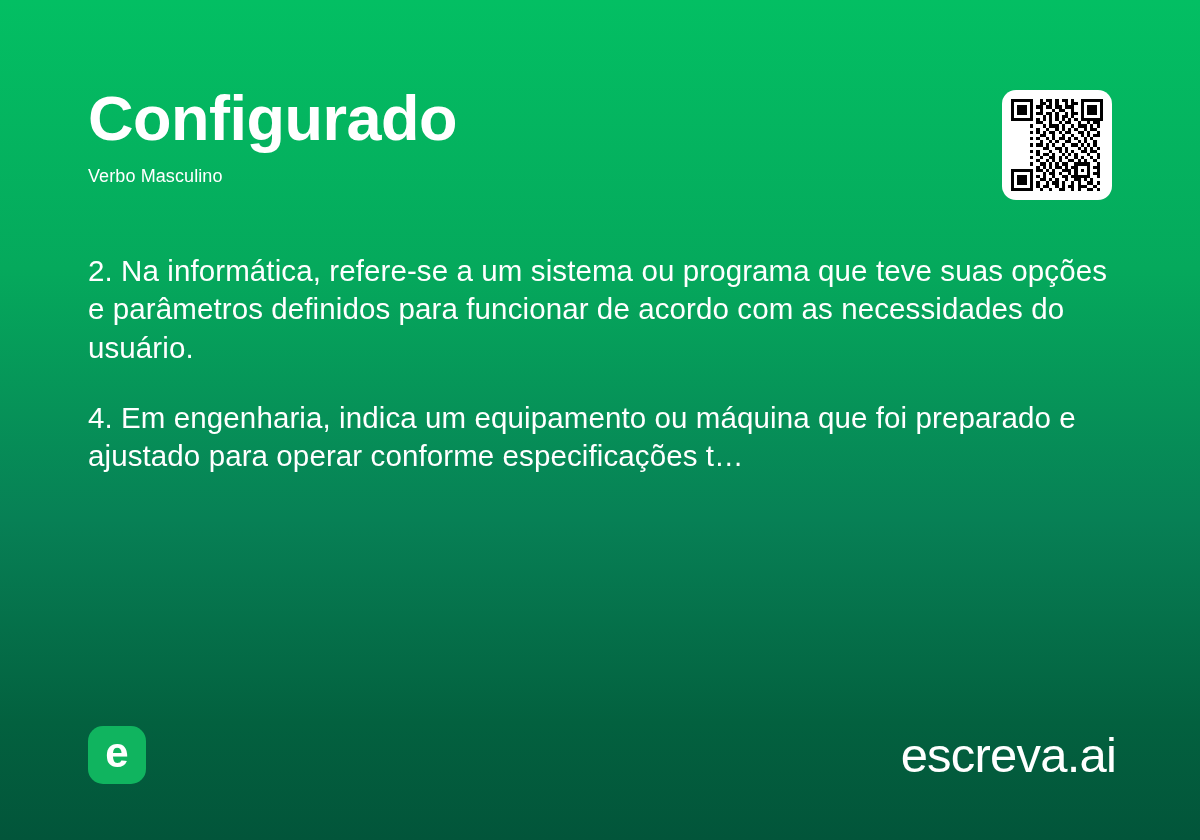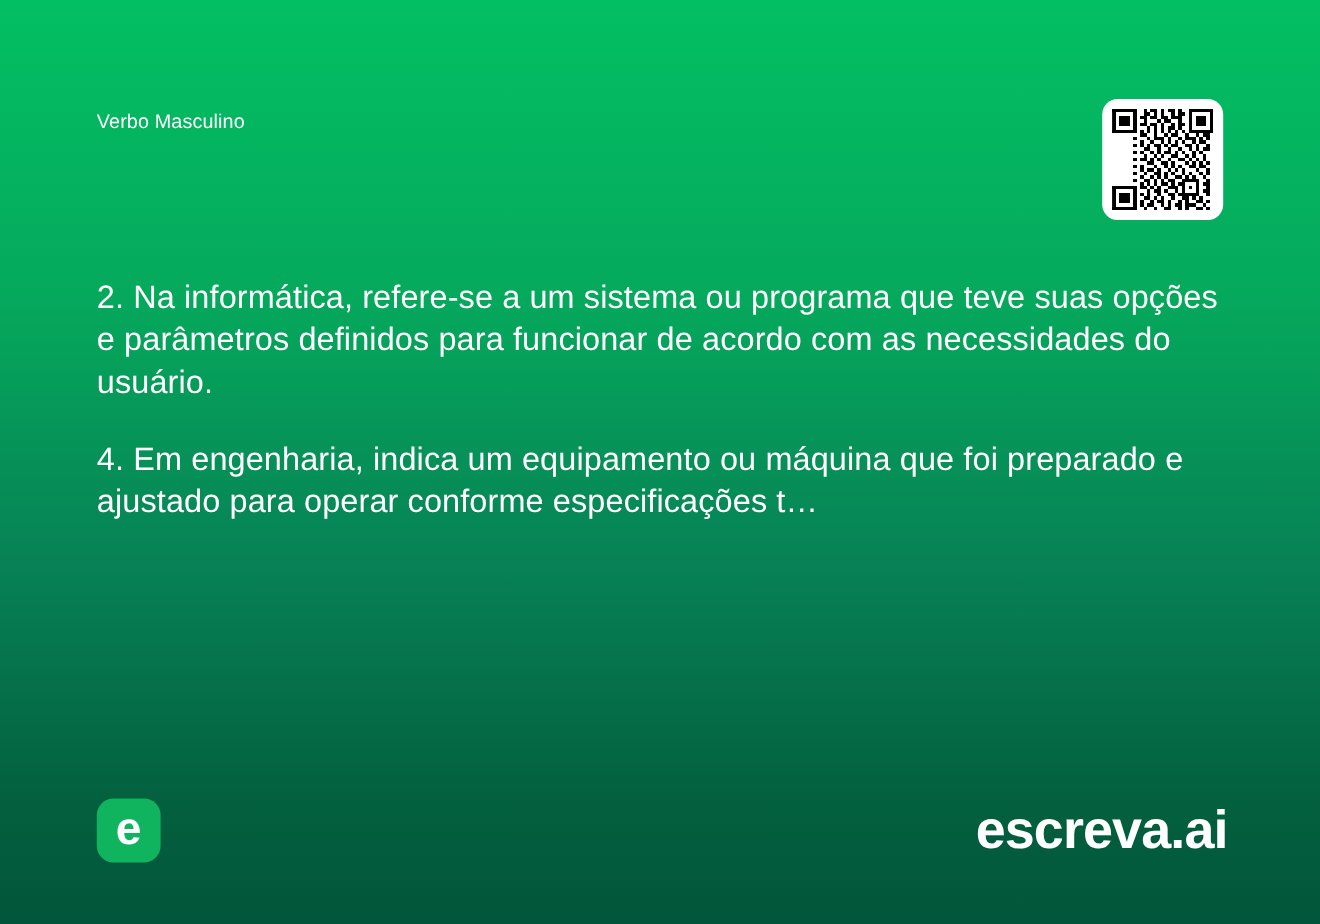--- a/index.html
+++ b/index.html
@@ -111,35 +111,36 @@
     font-size: 42px;
     font-weight: 700;
     line-height: 1;
     color: #ffffff;
     position: relative;
     top: -2px;
   }
 
   .brand {
     font-size: 49px;
-    font-weight: 700;
+    font-weight: 400;
     letter-spacing: -0.8px;
     line-height: 1;
     color: #ffffff;
     white-space: nowrap;
   }
 </style>
 </head>
 <body>
 
 <div class="card">
 
   <div class="header">
 
     <div class="headings">
+      <h1 class="word-title">Configurado</h1>
       <div class="word-class">Verbo Masculino</div>
     </div>
 
     <div class="qr-wrap">
       <svg viewBox="0 0 29 29" shape-rendering="crispEdges" aria-hidden="true">
         <rect width="29" height="29" fill="#ffffff"></rect>
         <g fill="#000000">
 
           <rect x="0" y="0" width="7" height="1"></rect>
             <rect x="0" y="6" width="7" height="1"></rect>

